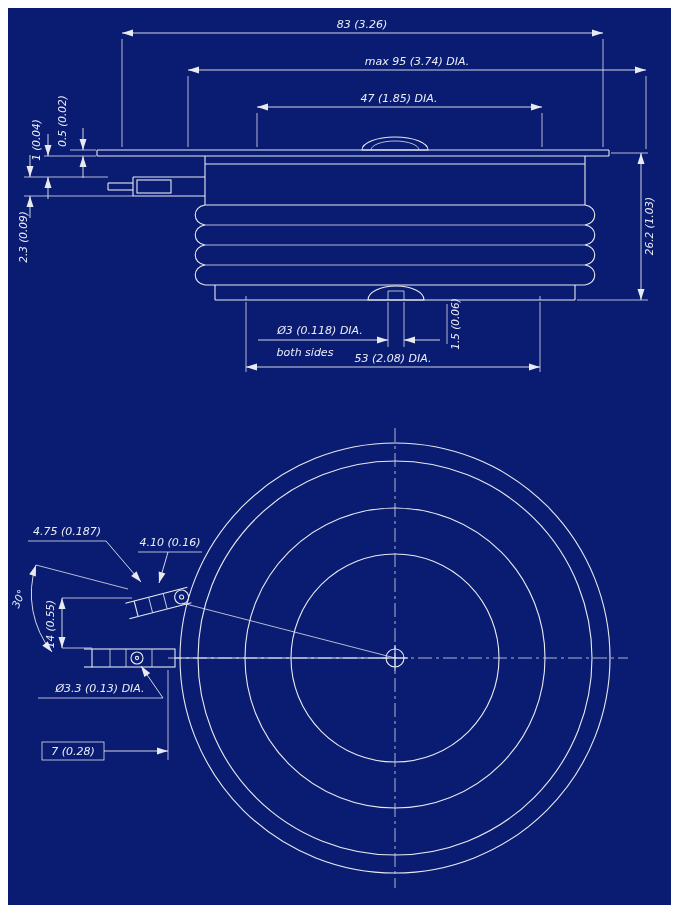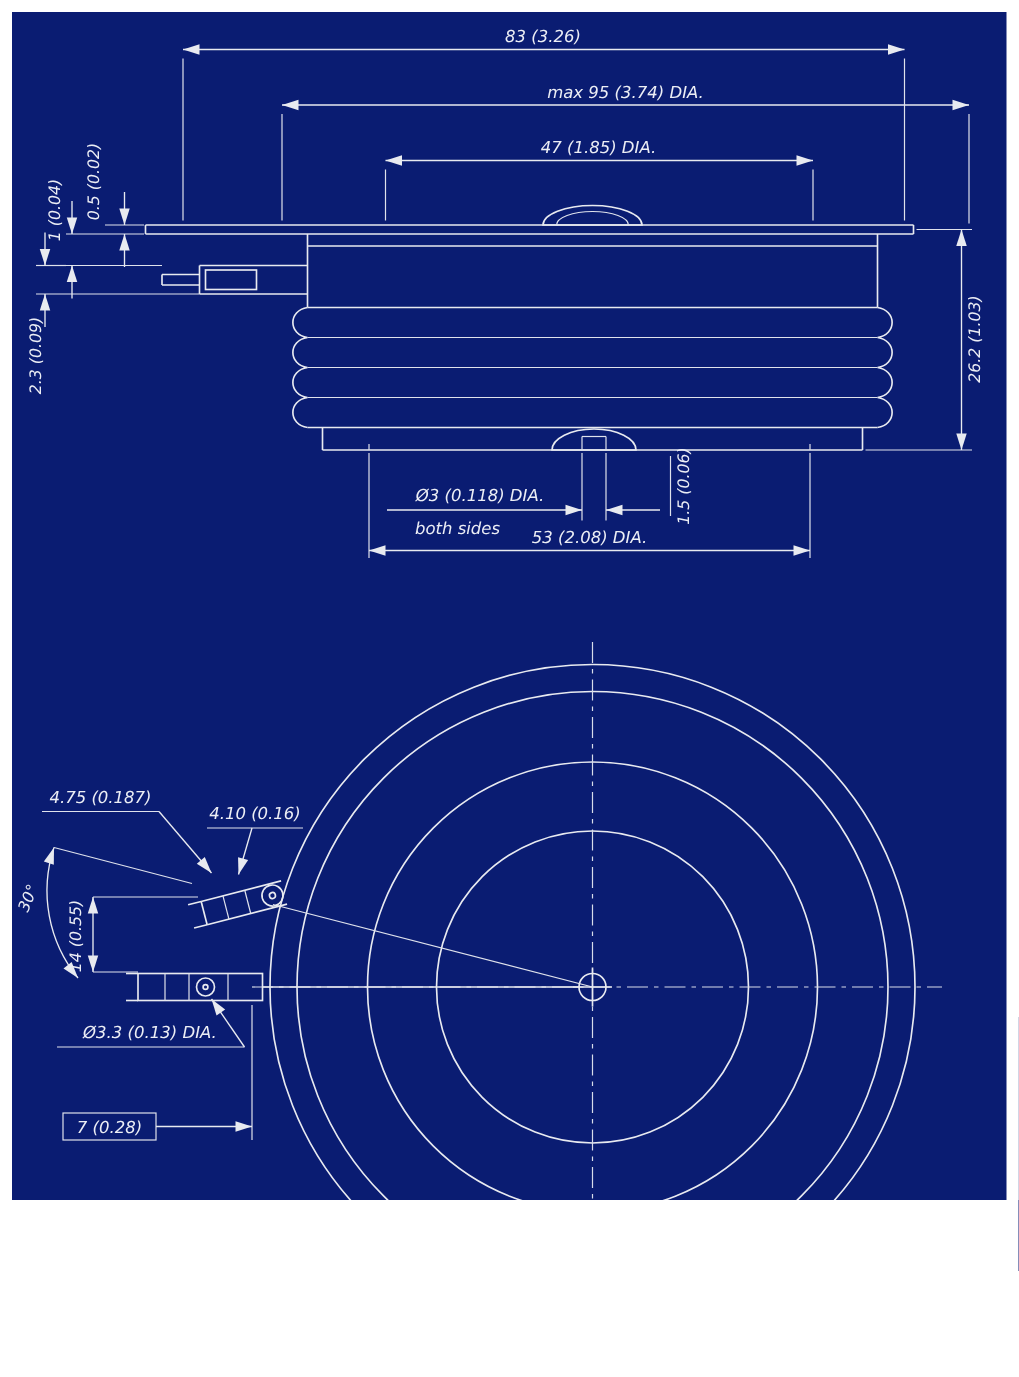--- a/index.html
+++ b/index.html
@@ -1,16 +1,16 @@
 <!DOCTYPE html>
 <html><head>
 <meta charset="utf-8">
 <style>
   html,body{margin:0;padding:0;background:#ffffff;}
-  .page{width:679px;height:800px;position:relative;background:#ffffff;}
+  .page{width:679px;height:918px;position:relative;background:#ffffff;border-radius:20px;}
   svg{display:block;}
   .ink{stroke:#e8eaf0;stroke-width:1.1;fill:none;stroke-linecap:butt;}
   .thin{stroke:#dfe2ec;stroke-width:0.8;fill:none;}
   .cl{stroke:#d8dcea;stroke-width:0.8;fill:none;stroke-dasharray:14 4 3 4;}
   .dim-line{stroke:#e8eaf0;stroke-width:0.9;fill:none;}
   .dim{font-family:"DejaVu Sans",sans-serif;font-style:italic;font-size:11px;fill:#eceef5;}
   .dim-s{font-family:"DejaVu Sans",sans-serif;font-style:italic;font-size:10.5px;fill:#eceef5;}
 </style>
 </head>
 <body>

